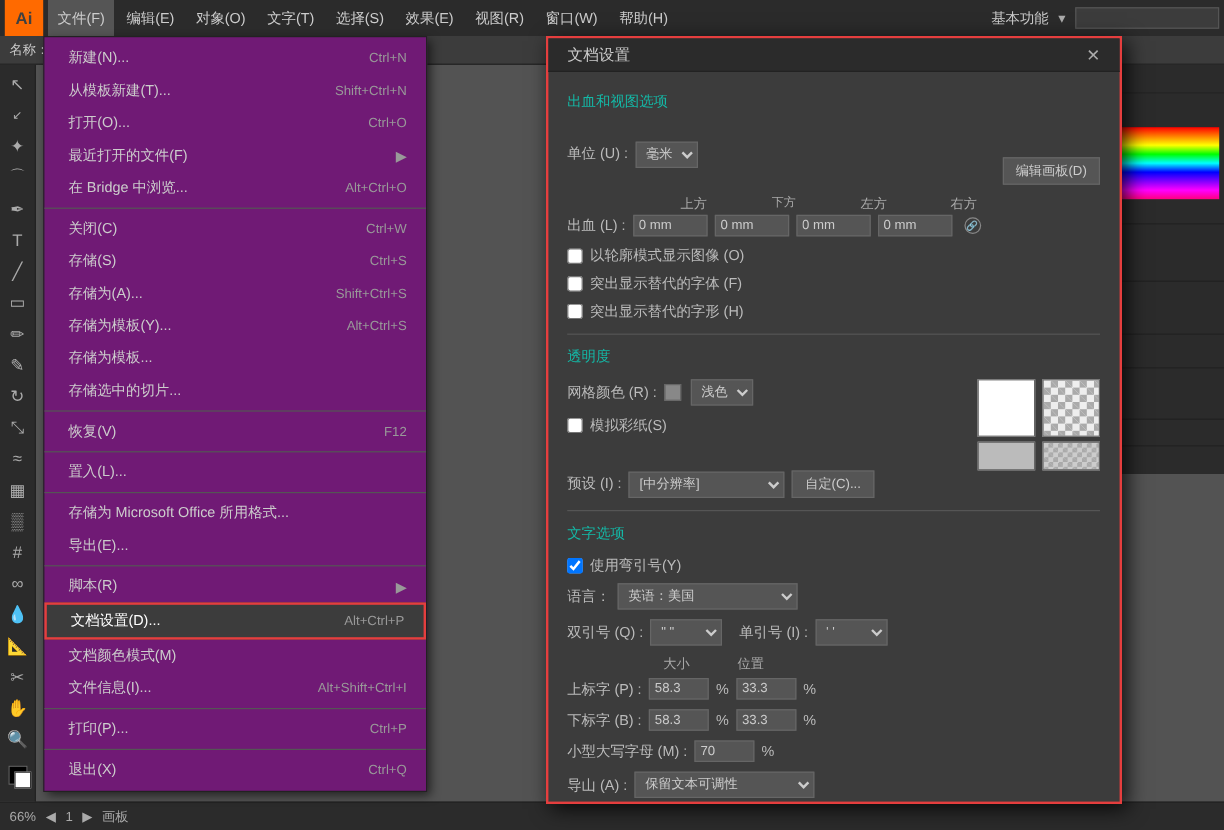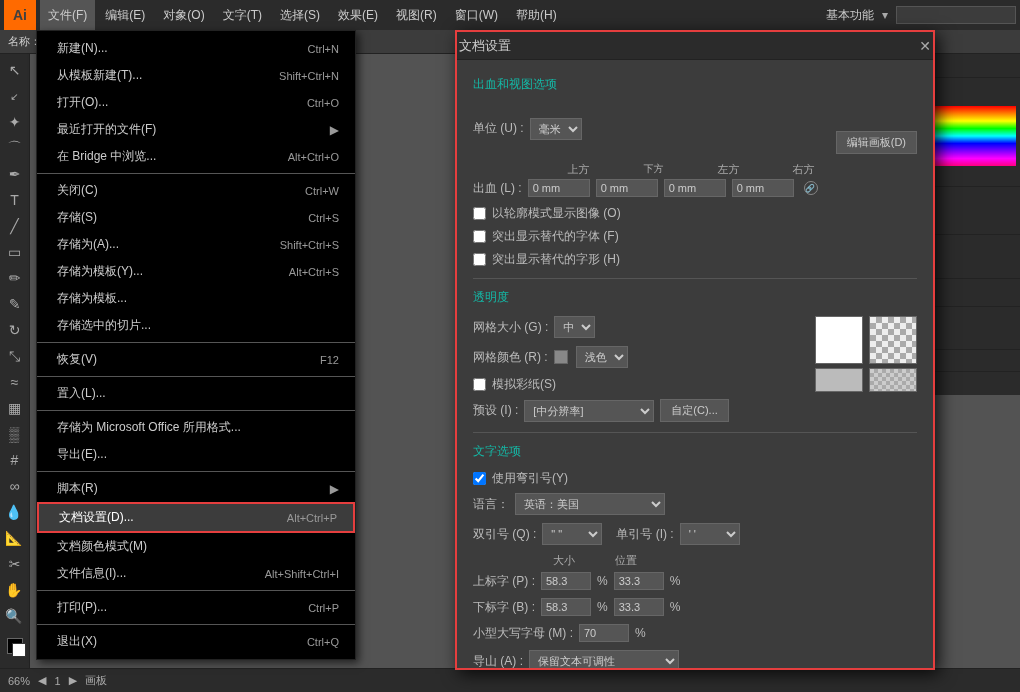--- a/index.html
+++ b/index.html
@@ -74,21 +74,21 @@
       width: 120px;
       font-size: 11px;
     }
 
     
     .dropdown-overlay {
       position: absolute;
       top: 30px;
       left: 36px;
       z-index: 200;
-      background: #000000;
+      background: #701a75;
       border: 1px solid #222;
       box-shadow: 3px 3px 8px rgba(0,0,0,0.6);
       width: 320px;
       padding: 4px 0;
     }
     .dropdown-item {
       display: flex;
       align-items: center;
       justify-content: space-between;
       padding: 5px 16px 5px 20px;
@@ -164,21 +164,21 @@
       border: 2px solid #e53e3e;
       box-shadow: 4px 4px 16px rgba(0,0,0,0.8);
       z-index: 150;
       padding: 0;
     }
     .dialog-title-bar {
       background: #2b2b2b;
       height: 28px;
       display: flex;
       align-items: center;
-      padding: 0 2px;
+      padding: 0 16px;
       border-bottom: 1px solid #222;
     }
     .dialog-title {
       font-size: 13px;
       color: #ccc;
       flex: 1;
     }
     .dialog-close {
       color: #aaa;
       cursor: pointer;
@@ -570,26 +570,20 @@
       <span class="dialog-label">突出显示替代的字形 (H)</span>
     </div>
 
     <div class="dialog-divider"></div>
 
     <div class="dialog-section-title">透明度</div>
 
     <div style="display:flex;align-items:flex-start;">
       <div style="flex:1;">
         <div class="dialog-row">
-          <span class="dialog-label">网格大小 (G) :</span>
-          <select class="dialog-select">
-            <option>中</option>
-          </select>
-        </div>
-        <div class="dialog-row">
           <span class="dialog-label">网格颜色 (R) :</span>
           <div style="width:14px;height:14px;background:#888;border:1px solid #666;margin-right:2px;"></div>
           <select class="dialog-select">
             <option>浅色</option>
           </select>
         </div>
         <div class="checkbox-row">
           <input type="checkbox" style="">
           <span class="dialog-label">模拟彩纸(S)</span>
         </div>

